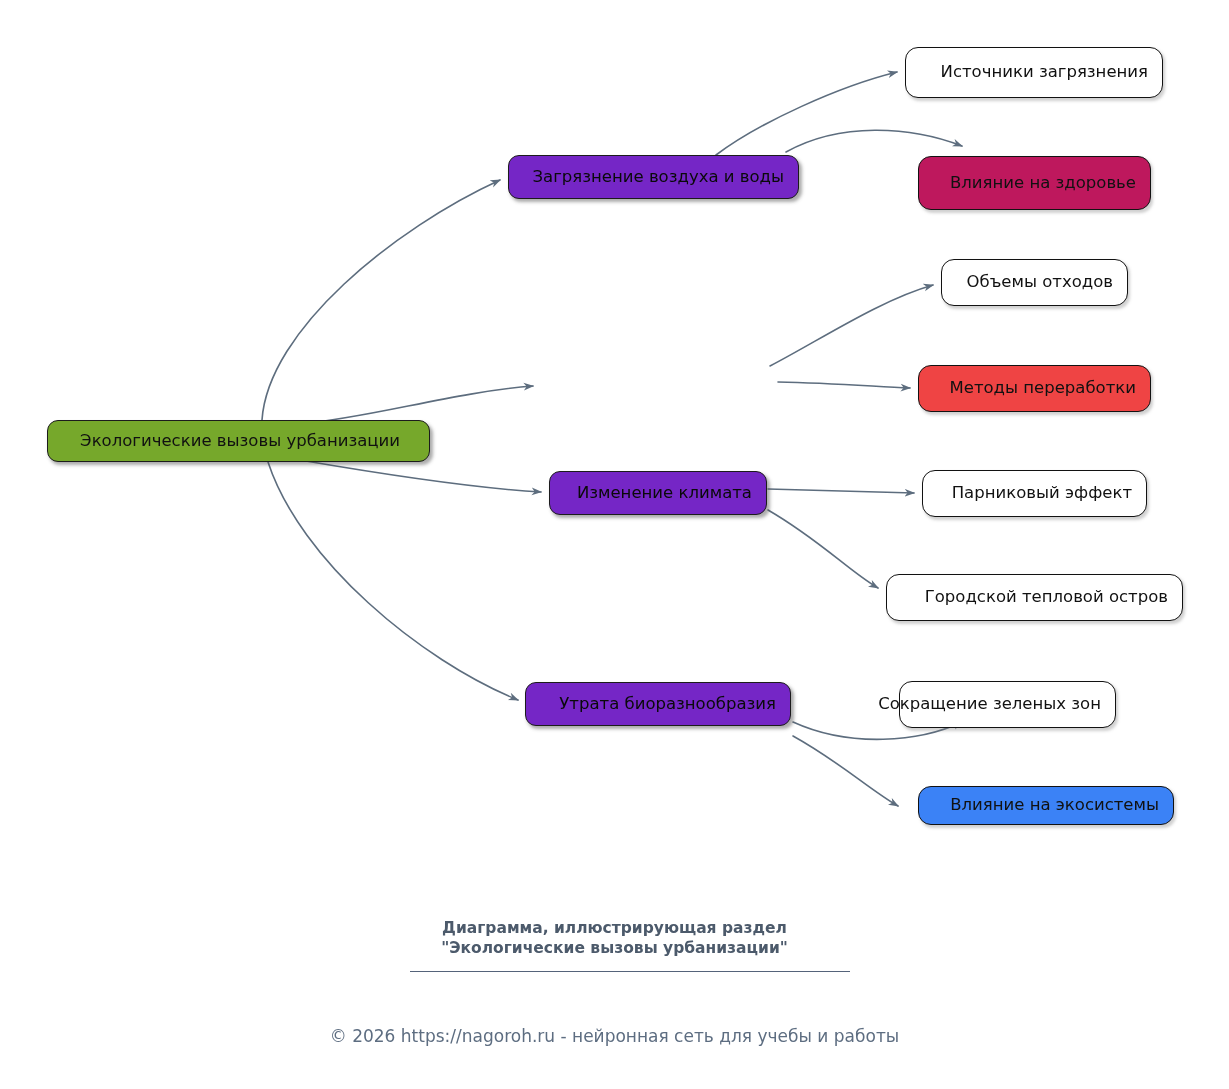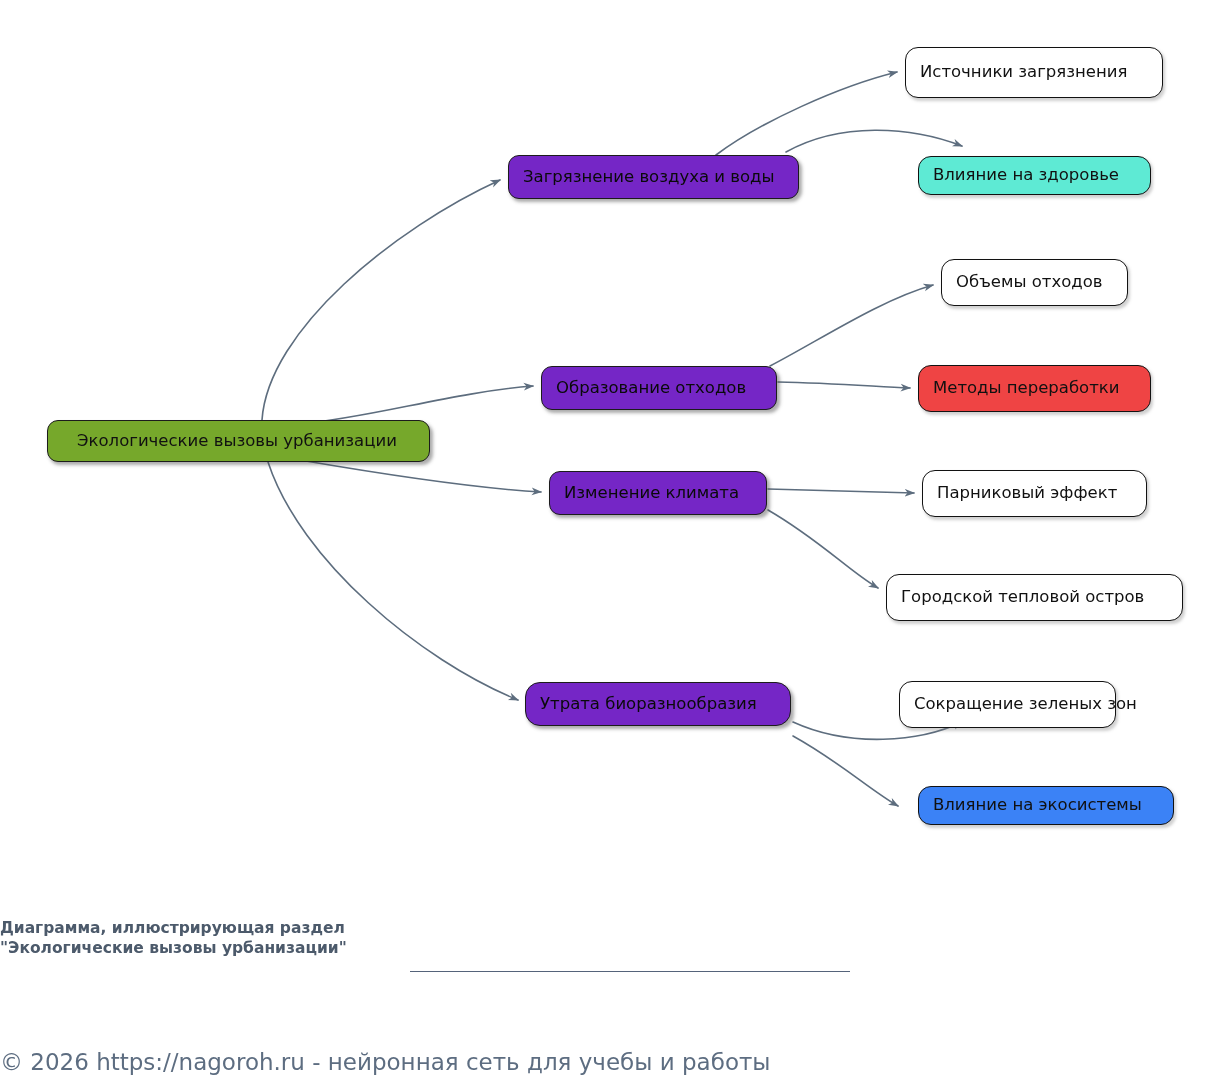--- a/index.html
+++ b/index.html
@@ -30,21 +30,21 @@
     width: 1229px;
     height: 1089px;
     pointer-events: none;
   }
 
   .node {
     position: absolute;
     box-sizing: border-box;
     display: flex;
     align-items: center;
-    justify-content: flex-start;
+    justify-content: flex-end;
     white-space: nowrap;
     line-height: 1;
   }
 
   
   .node-root {
     background: #76a82b;
     border: 1.6px solid #1c1c1c;
     border-radius: 11px;
     color: #111111;
@@ -73,44 +73,44 @@
     font-size: 16.5px;
     padding: 0 14px;
     box-shadow: 2px 2.5px 3px rgba(120,120,120,0.35);
   }
 
   
   .footer {
     position: absolute;
     left: 0;
     width: 1229px;
-    text-align: left;
+    text-align: center;
   }
   #footer-caption {
     top: 918px;
     color: #4c5a6b;
     font-size: 15.5px;
     font-weight: bold;
     line-height: 1.32;
   }
   #footer-caption .cap-line {
     display: block;
   }
   #footer-divider {
     position: absolute;
     left: 410px;
     top: 971px;
     width: 440px;
     height: 0;
     border-top: 1.4px solid #55637a;
   }
   #footer-credit {
-    top: 1048px;
+    top: 1025px;
     color: #5d6d81;
-    font-size: 23px;
+    font-size: 17px;
     line-height: 1.3;
   }
 </style>
 </head>
 <body>
 
 <div id="diagram-canvas">
 
   <svg id="edge-layer" viewBox="0 0 1229 1089" width="1229" height="1089" xmlns="http://www.w3.org/2000/svg">
     <defs>
@@ -137,45 +137,42 @@
   <div class="node node-root" style="left: 47px; top: 420px; width: 383px; height: 42px; background: rgb(118, 168, 43); color: rgb(17, 17, 17);">
     <span>Экологические вызовы урбанизации</span>
   </div>
 
   <div class="node node-branch" style="left: 508px; top: 155px; width: 291px; height: 44px; background: rgb(117, 38, 198); color: rgb(10, 10, 10);">
     <span>Загрязнение воздуха и воды</span>
   </div>
   <div class="node node-leaf" style="left: 905px; top: 47px; width: 258px; height: 51px; background: rgb(255, 255, 255);">
     <span>Источники загрязнения</span>
   </div>
-  <div class="node node-leaf" style="left: 918px; top: 156px; width: 233px; height: 39px; background: #5eead4;">
+  <div class="node node-leaf" style="left: 918px; top: 156px; width: 233px; height: 54px; background: #be185d;">
     <span>Влияние на здоровье</span>
   </div>
 
-  <div class="node node-branch" style="left: 541px; top: 366px; width: 236px; height: 44px; background: rgb(117, 38, 198); color: rgb(10, 10, 10);">
-    <span>Образование отходов</span>
-  </div>
   <div class="node node-leaf" style="left: 941px; top: 259px; width: 187px; height: 47px; background: rgb(255, 255, 255);">
     <span>Объемы отходов</span>
   </div>
   <div class="node node-leaf" style="left: 918px; top: 365px; width: 233px; height: 47px; background: #ef4444;">
     <span>Методы переработки</span>
   </div>
 
   <div class="node node-branch" style="left: 549px; top: 471px; width: 218px; height: 44px; background: rgb(117, 38, 198); color: rgb(10, 10, 10);">
     <span>Изменение климата</span>
   </div>
   <div class="node node-leaf" style="left: 922px; top: 470px; width: 225px; height: 47px; background: rgb(255, 255, 255);">
     <span>Парниковый эффект</span>
   </div>
   <div class="node node-leaf" style="left: 886px; top: 574px; width: 297px; height: 47px; background: rgb(255, 255, 255);">
     <span>Городской тепловой остров</span>
   </div>
 
-  <div class="node node-branch" style="left: 525px; top: 682px; width: 266px; height: 44px; background: rgb(117, 38, 198); color: rgb(10, 10, 10); border-radius: 15px;">
+  <div class="node node-branch" style="left: 525px; top: 682px; width: 266px; height: 44px; background: rgb(117, 38, 198); color: rgb(10, 10, 10);">
     <span>Утрата биоразнообразия</span>
   </div>
   <div class="node node-leaf" style="left: 899px; top: 681px; width: 217px; height: 47px; background: rgb(255, 255, 255);">
     <span>Сокращение зеленых зон</span>
   </div>
   <div class="node node-leaf" style="left: 906px; top: 786px; width: 256px; height: 39px; background: #3b82f6; margin-left: 12px;">
     <span>Влияние на экосистемы</span>
   </div>
 
 </div>

